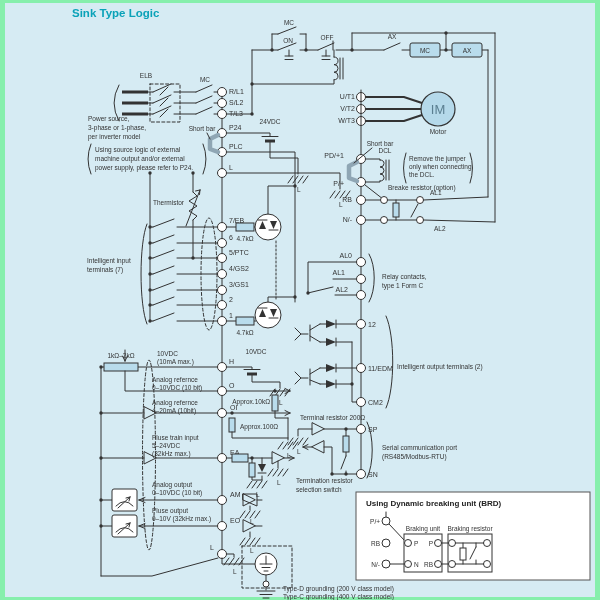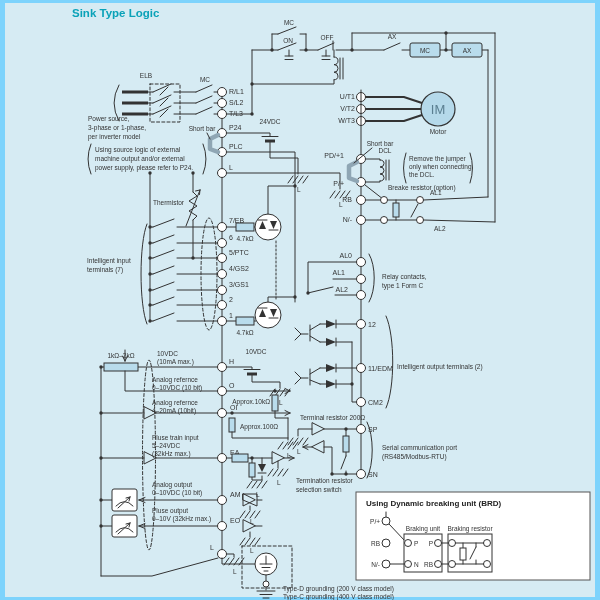--- a/index.html
+++ b/index.html
@@ -1,16 +1,16 @@
 <!DOCTYPE html>
 <html><head>
 <meta charset="utf-8">
 <style>
   html,body{margin:0;padding:0;background:#ffffff;}
-  .stage{position:relative;width:600px;height:600px;background:#7dd3fc;font-family:"Liberation Sans",sans-serif;}
+  .stage{position:relative;width:600px;height:600px;background:#86efac;font-family:"Liberation Sans",sans-serif;}
   svg{display:block;}
   .bg{fill:#d6ebf3;}
   .w{stroke:#333333;fill:none;stroke-width:1;stroke-linecap:round;stroke-linejoin:round;}
   .wt{stroke:#333333;fill:none;stroke-width:2.2;stroke-linecap:round;}
   .wb{stroke:#333333;fill:none;stroke-width:3;stroke-linecap:butt;}
   .dash{stroke-dasharray:3 2.2;}
   .dash2{stroke-dasharray:2 2;}
   .tc{fill:#ffffff;stroke:#333333;stroke-width:1;}
   .jd{fill:#333333;stroke:none;}
   .box{fill:#b9dcec;stroke:#333333;stroke-width:1;}

